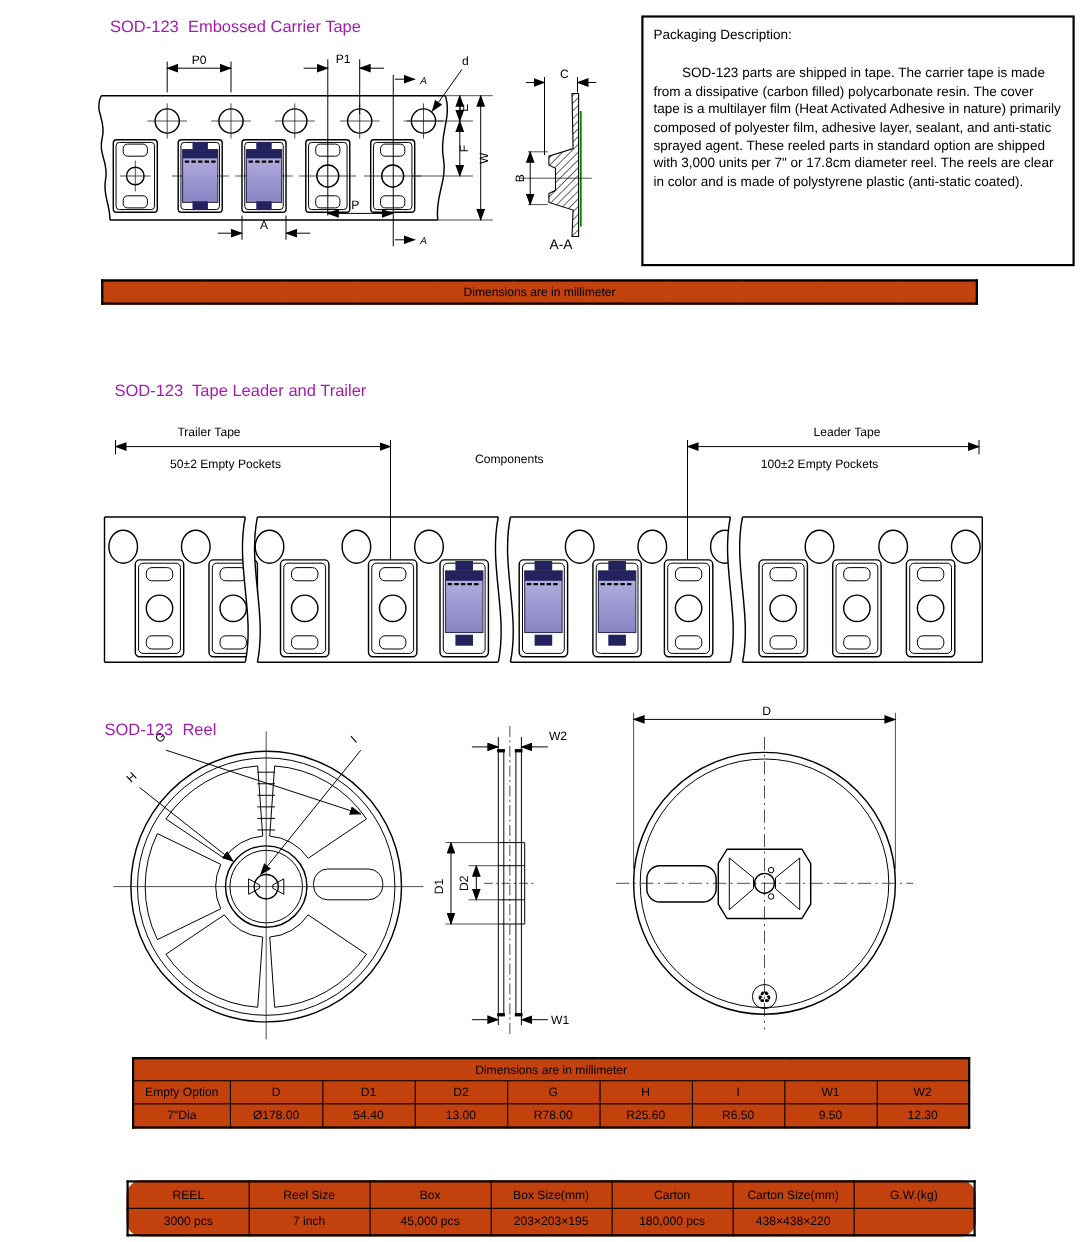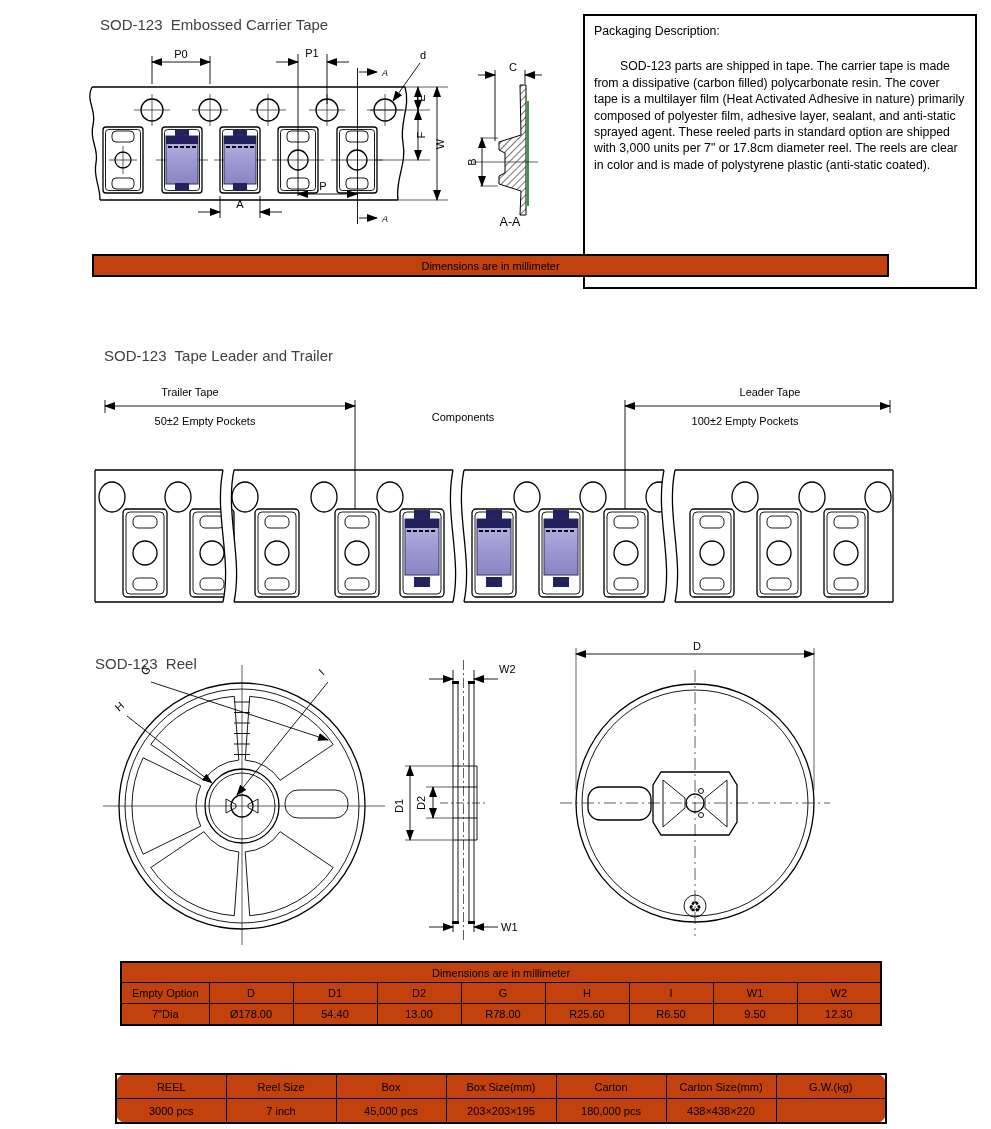--- a/index.html
+++ b/index.html
@@ -1,19 +1,19 @@
 <!DOCTYPE html>
 <html><head>
 <meta charset="utf-8">
 <style>
   html,body{margin:0;padding:0;background:#fff;}
   .page{position:relative;width:991px;height:1129px;background:#fff;overflow:hidden;
         font-family:"Liberation Sans",sans-serif;color:#000;}
-  .sec-title{position:absolute;font-size:15px;white-space:pre;color:#404040;text-align:center;}
-  .descbox{position:absolute;left:583px;top:14px;width:394px;height:275px;box-sizing:border-box;
+  .sec-title{position:absolute;font-size:15px;white-space:pre;color:#a21caf;text-align:center;}
+  .descbox{position:absolute;left:583px;top:14px;width:394px;height:228px;box-sizing:border-box;
            border:2px solid #000;padding:7px 9px;font-size:12.3px;line-height:16.4px;}
   .descbox .body{text-indent:26px;margin-top:19px;}
   table.dim{position:absolute;border-collapse:collapse;table-layout:fixed;background:#c2410c;}
   table.dim td{border:1px solid #000;text-align:center;font-size:11px;padding:0;height:20px;
                overflow:hidden;white-space:nowrap;}
   table.dim{border:2px solid #000;}
   table.dim td.ttl{height:19px;}
   svg{position:absolute;overflow:visible;font-family:"Liberation Sans",sans-serif;}
   svg .ln{stroke:#000;stroke-width:1.3;fill:none;}
   svg .tn{stroke:#000;stroke-width:0.9;fill:none;}

